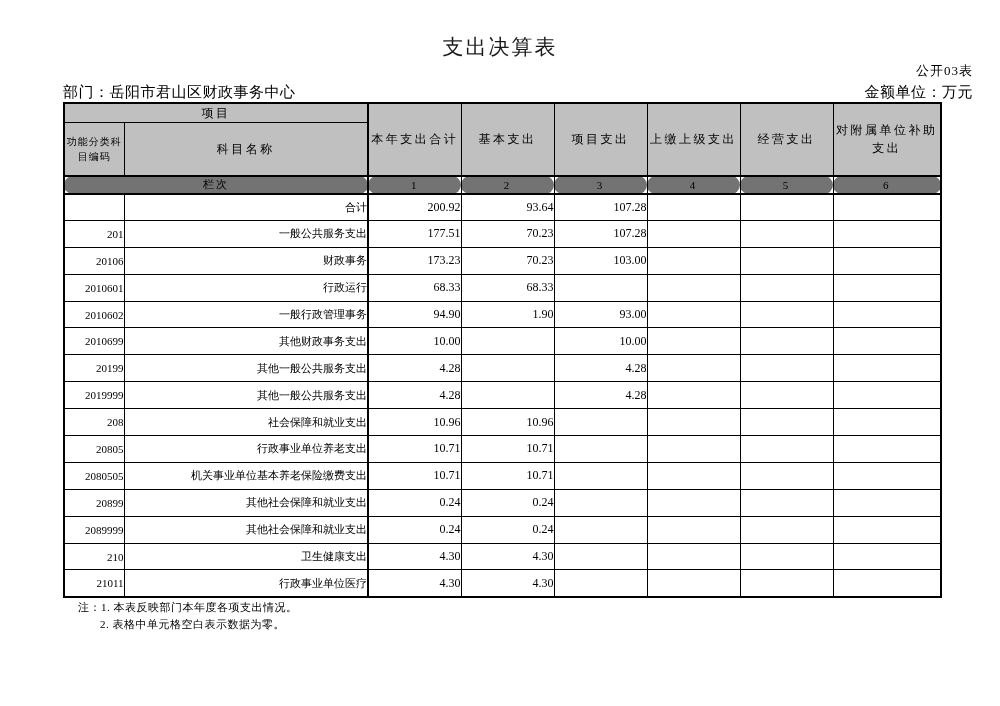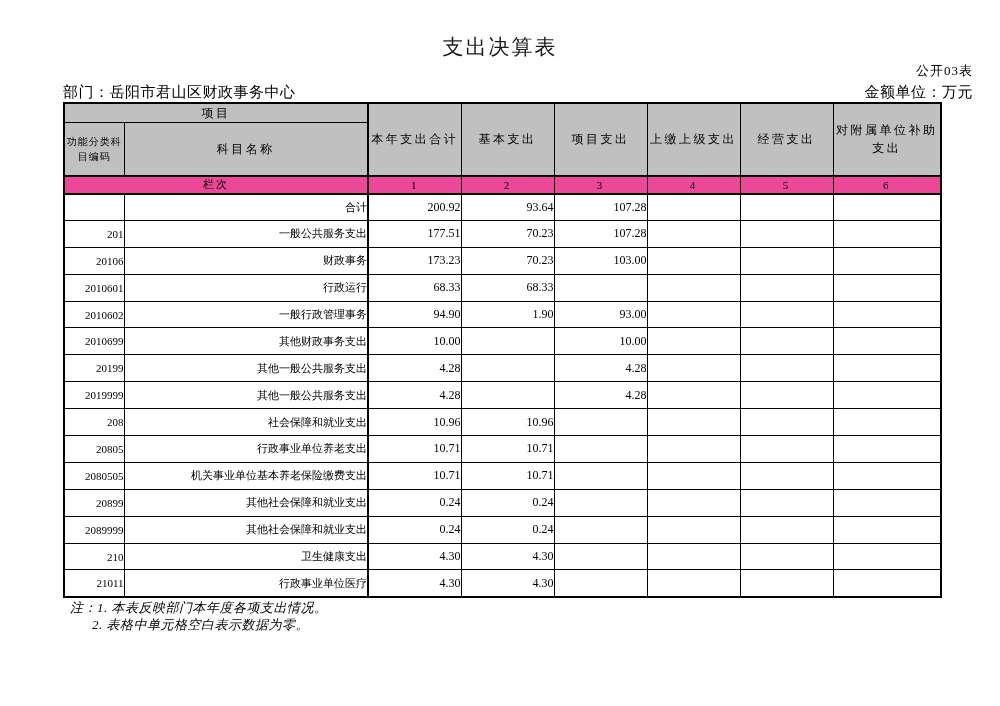--- a/index.html
+++ b/index.html
@@ -42,35 +42,36 @@
   tr.h-idx{height:18px;}
   .hdr{
     background:#c0c0c0;
     font-size:12px;letter-spacing:2.5px;
     text-align:center;vertical-align:middle;
     line-height:1.5;
   }
   .hdr.tight{letter-spacing:1px;font-size:10px;}
   th.wrap{padding:0 6px;}
   tr.h-idx td{
-    background:#ec4899;font-size:11px;text-align:center;
+    background:#737373;font-size:11px;text-align:center;
     border-top:2px solid #000;border-bottom:2px solid #000;
     letter-spacing:2px;
+    border-radius:9px;
   }
   .thick-l{border-left:2px solid #000 !important;}
 
   
   tbody tr{height:26.9px;}
   td.c-code{font-size:11px;text-align:right;}
   td.c-name{font-size:11px;text-align:right;padding:0 2px 0 3px;}
   td.c-val{font-size:12px;text-align:right;padding-right:3px;}
 
   .notes{
-    position:absolute;left:70px;top:599px;
-    font-size:13px;line-height:17px;letter-spacing:0.5px;font-style:italic;
+    position:absolute;left:78px;top:599px;
+    font-size:11px;line-height:17px;letter-spacing:0.5px;
   }
   .notes .n2{margin-left:22px;}
 </style>
 </head>
 <body>
 
 <div class="page">
 
   <div class="title">支出决算表</div>
 

